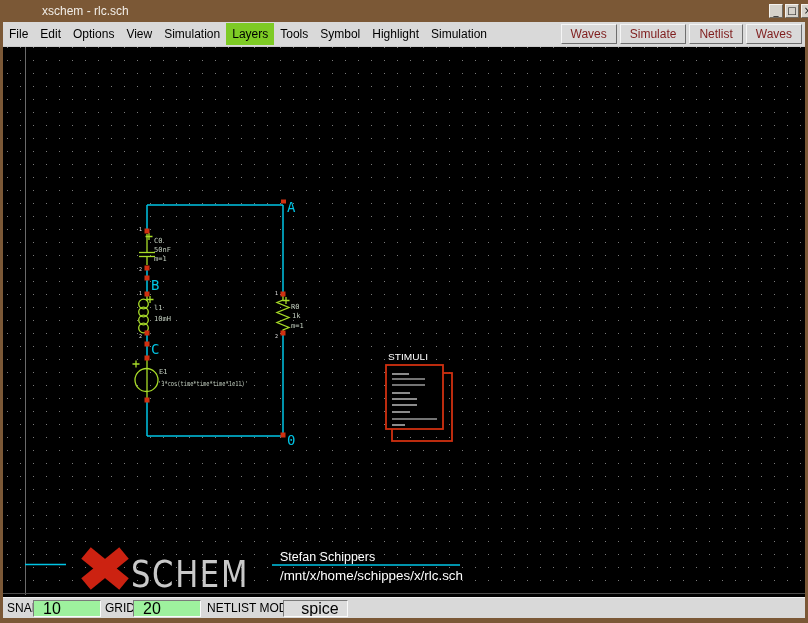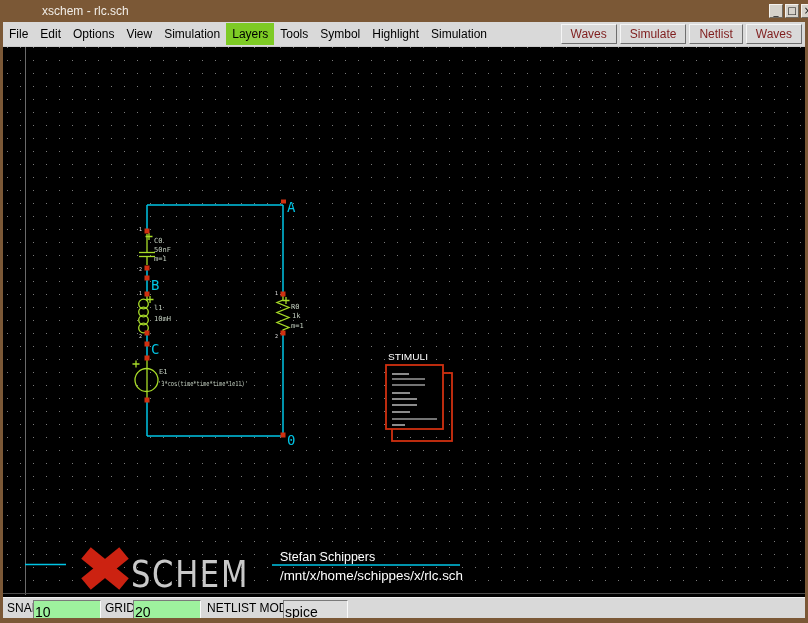--- a/index.html
+++ b/index.html
@@ -59,24 +59,24 @@
   text.fpath{ fill:#ffffff; font-size:12.5px; font-family:"Liberation Sans",sans-serif; }
   text.brand{ fill:#c9c9c9; font-size:37px; font-family:"DejaVu Sans",sans-serif; letter-spacing:2px; }
   
   .statusbar{
     position:absolute; left:3px; top:597px; width:802px; height:21px;
     background:#d9d9d9; border-top:1px solid #efefef;
     font-size:12px; color:#000;
   }
   .statusbar .slabel, .statusbar .mouse{ position:absolute; top:3px; white-space:pre; }
   .sentry{
-    position:absolute; top:2px; height:23px;
+    position:absolute; top:2px; height:17px;
     border:1px solid; border-color:#7a7a7a #fafafa #fafafa #7a7a7a;
-    font-family:"Liberation Sans", sans-serif; font-size:14px; color:#000;
-    padding-left:1px;
+    font-family:"Liberation Sans", sans-serif; font-size:16px; color:#000;
+    padding-left:9px;
   }
   .green{ background:#9ef19e; }
   .gray{ background:#dcdcdc; }
   .bottomborder{ position:absolute; left:0; top:618px; width:808px; height:5px; background:#7b5836; }
 </style>
 </head>
 <body>
 
 <div class="window">
 
@@ -225,17 +225,17 @@
       </g>
     </svg>
   </div>
 
   <div class="statusbar">
     <span class="slabel" style="left:4px">SNAP:</span>
     <input class="sentry green" style="left: 30px; width: 68px;" value="10">
     <span class="slabel" style="left:102px">GRID:</span>
     <input class="sentry green" style="left: 130px; width: 68px;" value="20">
     <span class="slabel" style="left:204px">NETLIST MODE:</span>
-    <input class="sentry gray" style="left: 280px; width: 65px;" value="spice">
+    <input class="sentry gray" style="left: 280px; width: 65px; text-align: center;" value="spice">
   </div>
 
   <div class="bottomborder"></div>
 </div>
 
 </body></html>

